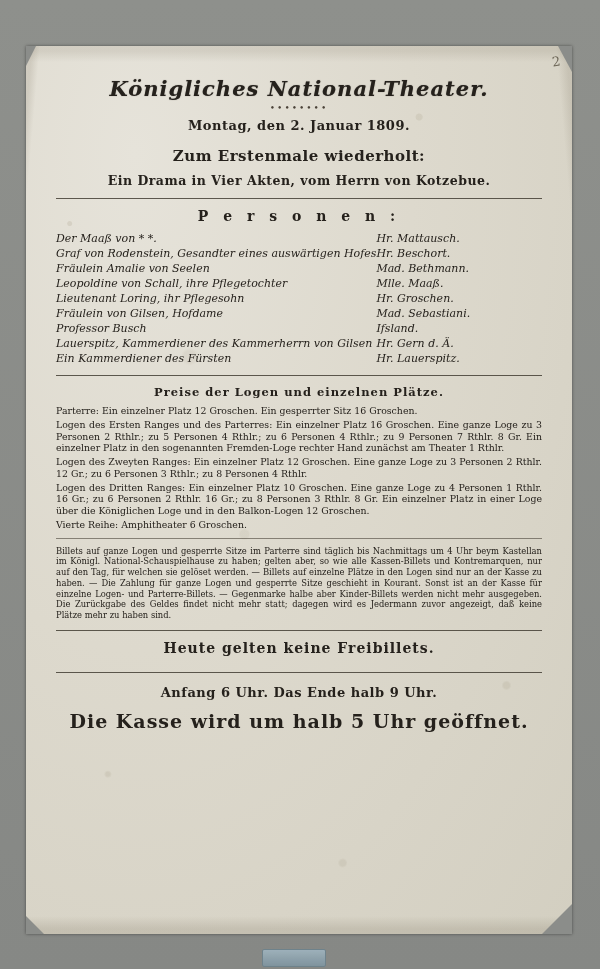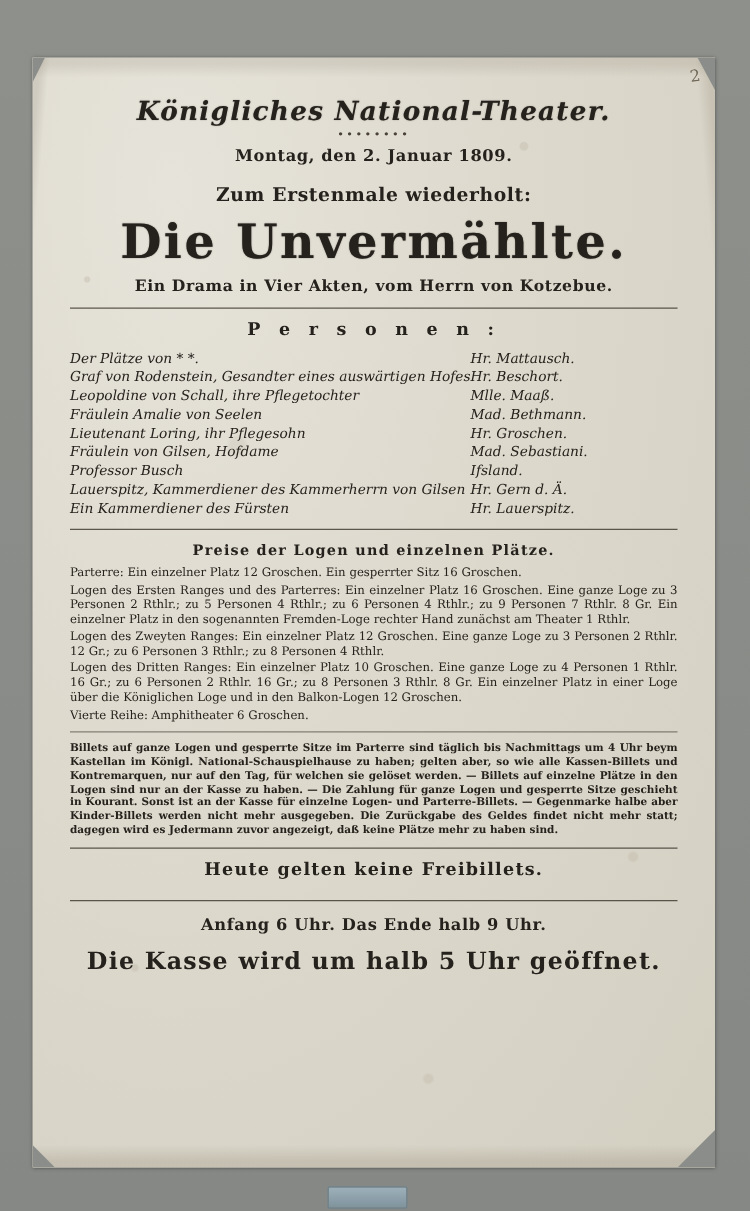--- a/index.html
+++ b/index.html
@@ -142,21 +142,20 @@
     font-size: 9.4px;
     line-height: 1.25;
     text-align: justify;
     margin: 0 0 2px 0;
   }
   .notes {
     font-size: 8.4px;
     line-height: 1.28;
     text-align: justify;
     margin: 3px 0 0 0;
-    font-weight: bold;
   }
   #freibillets {
     font-size: 14px;
     letter-spacing: 1px;
     margin: 9px 0 16px 0;
   }
   #times {
     font-size: 13px;
     letter-spacing: .5px;
     margin: 12px 0 10px 0;
@@ -205,44 +204,43 @@
 
     <div id="corner-num">2</div>
 
     <div class="content">
 
       <div class="center fraktur" id="title">Königliches National-Theater.</div>
       <div class="center orn">••••••••</div>
       <div class="center fraktur" id="date">Montag, den 2. Januar 1809.</div>
 
       <div class="center fraktur" id="repeat">Zum Erstenmale wiederholt:</div>
-      <div class="center fraktur" id="play">Die Unvermählte.</div>
       <div class="center fraktur" id="subtitle">Ein Drama in Vier Akten, vom Herrn von Kotzebue.</div>
 
       <hr class="rule">
 
       <div class="center fraktur" id="personen-head">P e r s o n e n :</div>
 
       <table class="cast">
         <tbody>
           <tr>
-            <td class="role">Der Plätze von * *.</td>
+            <td class="role">Der Maaß von * *.</td>
             <td class="actor">Hr. Mattausch.</td>
           </tr>
           <tr>
             <td class="role">Graf von Rodenstein, Gesandter eines auswärtigen Hofes</td>
             <td class="actor">Hr. Beschort.</td>
           </tr>
           <tr>
+            <td class="role">Fräulein Amalie von Seelen</td>
+            <td class="actor">Mad. Bethmann.</td>
+          </tr>
+          <tr>
             <td class="role">Leopoldine von Schall, ihre Pflegetochter</td>
             <td class="actor">Mlle. Maaß.</td>
-          </tr>
-          <tr>
-            <td class="role">Fräulein Amalie von Seelen</td>
-            <td class="actor">Mad. Bethmann.</td>
           </tr>
           <tr>
             <td class="role">Lieutenant Loring, ihr Pflegesohn</td>
             <td class="actor">Hr. Groschen.</td>
           </tr>
           <tr>
             <td class="role">Fräulein von Gilsen, Hofdame</td>
             <td class="actor">Mad. Sebastiani.</td>
           </tr>
           <tr>

